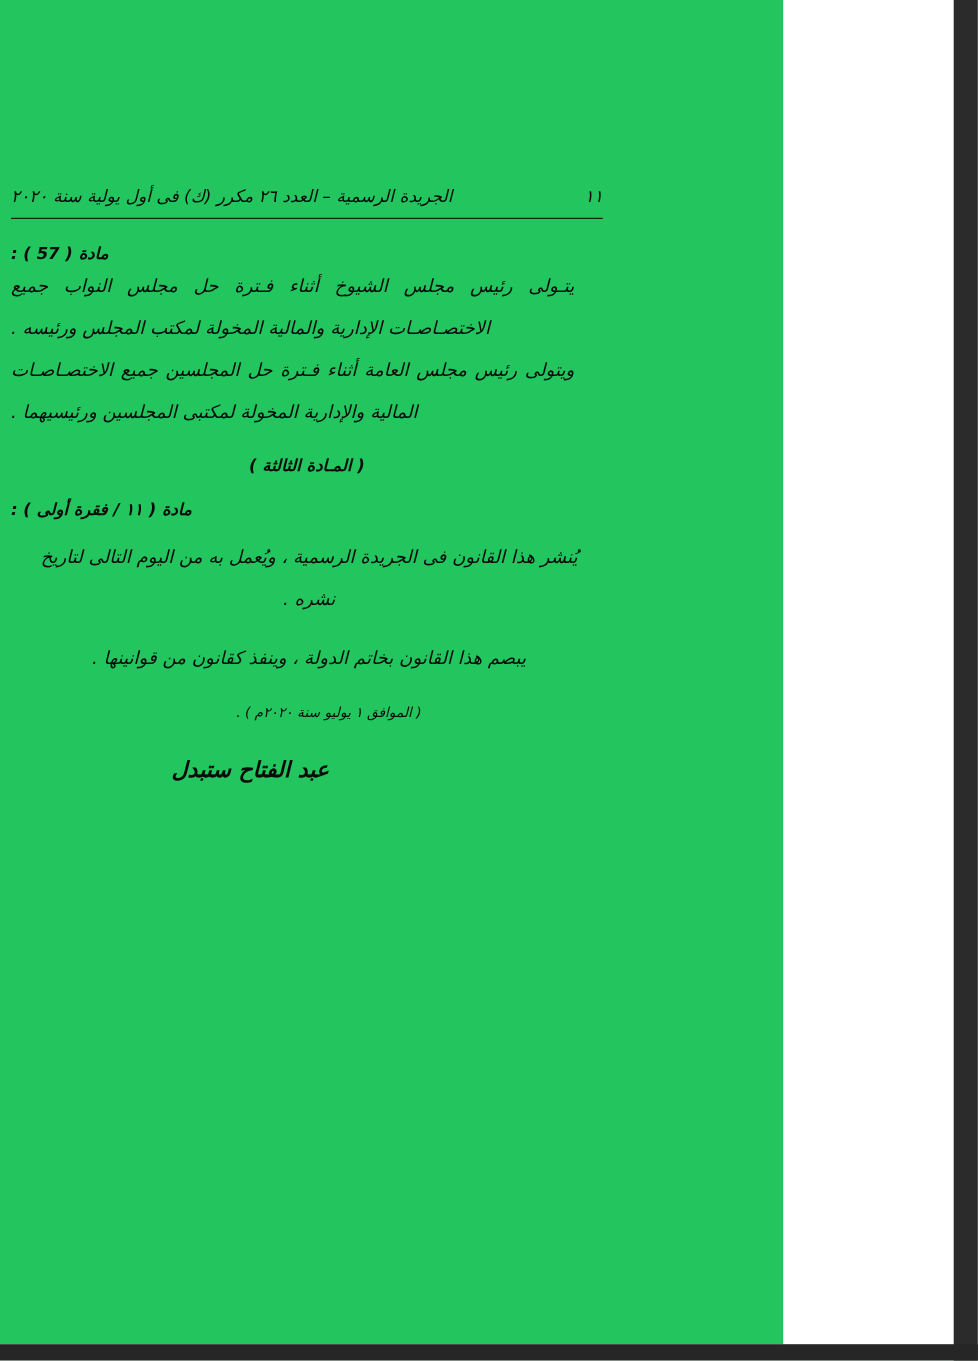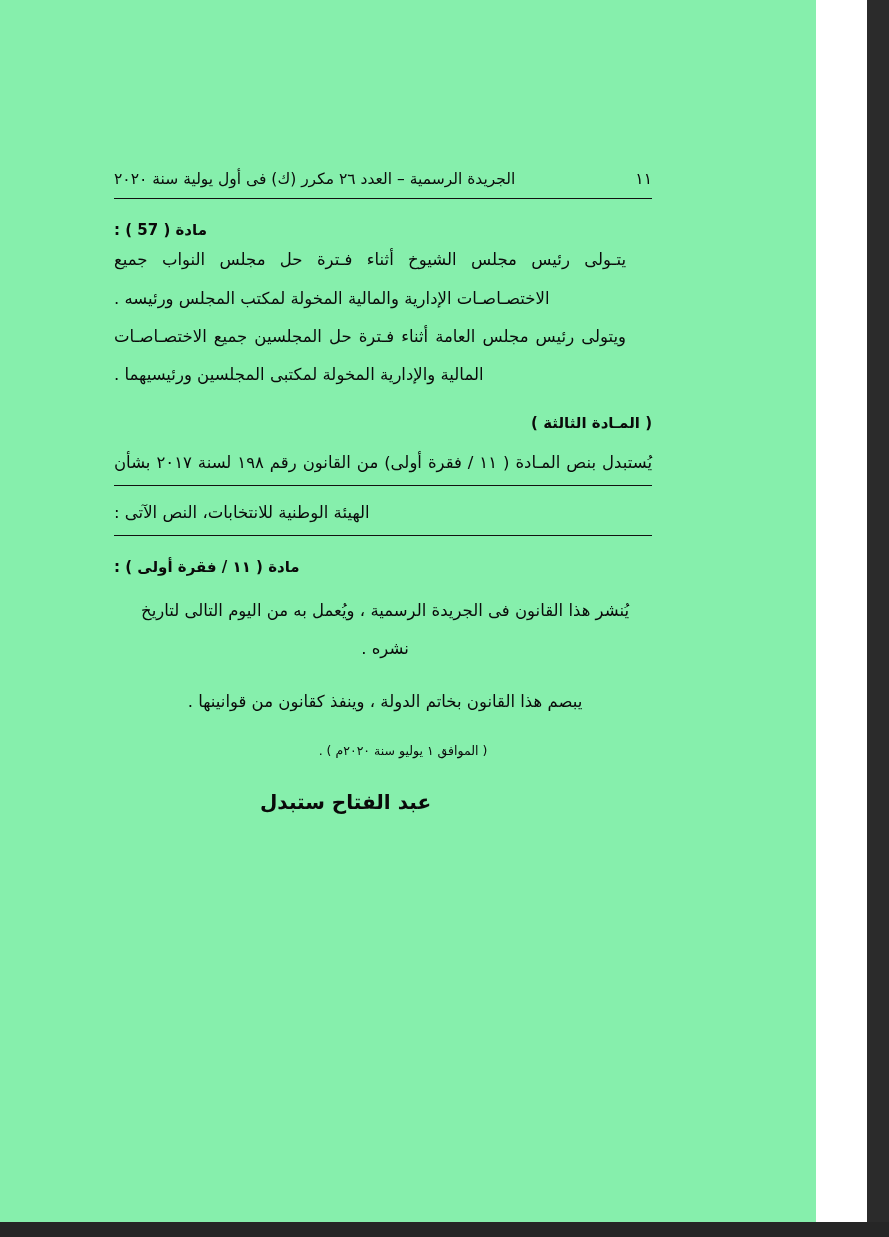--- a/index.html
+++ b/index.html
@@ -31,23 +31,24 @@
     width: 889px;
     height: 15px;
     background: #262626;
   }
 
   
   .sheet {
     position: absolute;
     top: 0;
     left: 0;
-    width: 816px;
+    width: 712px;
     height: 1222px;
-    background: #86efac;
+    background: #22c55e;
+    font-style: italic;
   }
 
   .content {
     position: absolute;
     top: 168px;
     right: 164px;
     width: 538px;
     color: #0a0a0a;
   }
 
@@ -97,20 +98,21 @@
     text-align: justify;
     text-align-last: left;
     text-justify: inter-word;
     margin: 0;
     text-indent: 26px;
   }
 
   .section-heading {
     font-weight: bold;
     font-size: 15px;
+    text-align: center;
     margin-top: 20px;
     margin-bottom: 10px;
     letter-spacing: 0.3px;
   }
 
   
   .ul-block {
     margin-top: 14px;
   }
   .ul-line {
@@ -174,24 +176,20 @@
       <span class="header-page-no">١١</span>
     </div>
     <div class="header-rule"></div>
 
     <div class="art-label rtl-left">مادة ( 57 ) :</div>
     <p class="para">يتـولى رئيس مجلس الشيوخ أثناء فـترة حل مجلس النواب جميع الاختصـاصـات الإدارية والمالية المخولة لمكتب المجلس ورئيسه .</p>
     <p class="para">ويتولى رئيس مجلس العامة أثناء فـترة حل المجلسين جميع الاختصـاصـات المالية والإدارية المخولة لمكتبى المجلسين ورئيسيهما .</p>
 
     <div class="section-heading">( المـادة الثالثة )</div>
 
-    <div class="ul-block">
-      <div class="ul-line first">يُستبدل بنص المـادة ( ١١ / فقرة أولى) من القانون رقم ١٩٨ لسنة ٢٠١٧ بشأن</div>
-      <div class="ul-line second">الهيئة الوطنية للانتخابات، النص الآتى :</div>
-    </div>
 
     <div class="art-label rtl-left">مادة ( ١١ / فقرة أولى ) :</div>
 
     <p class="closing centerish">يُنشر هذا القانون فى الجريدة الرسمية ، ويُعمل به من اليوم التالى لتاريخ نشره .</p>
     <p class="closing centerish">يبصم هذا القانون بخاتم الدولة ، وينفذ كقانون من قوانينها .</p>
 
     <p class="date-line second">( الموافق ١ يوليو سنة ٢٠٢٠م ) .</p>
 
     <div class="signature">عبد الفتاح ستبدل</div>
 

